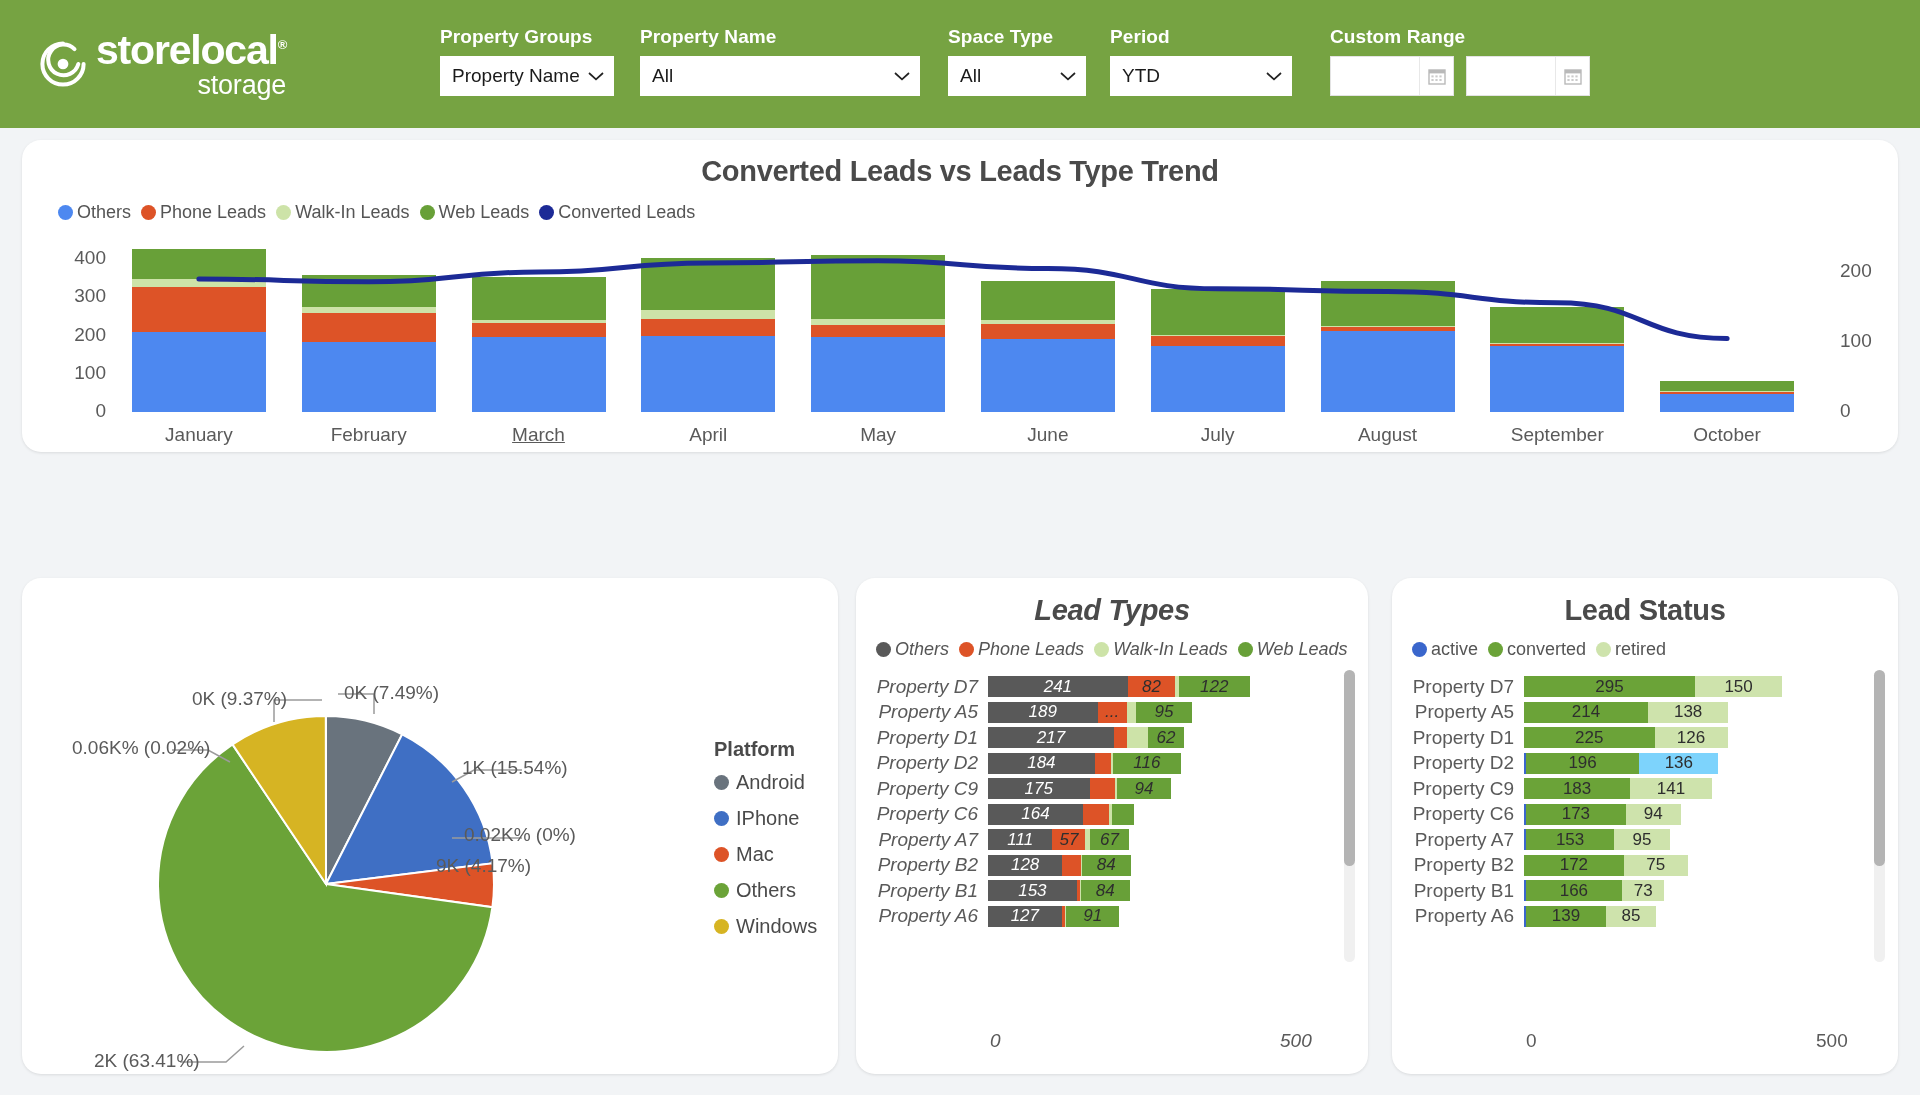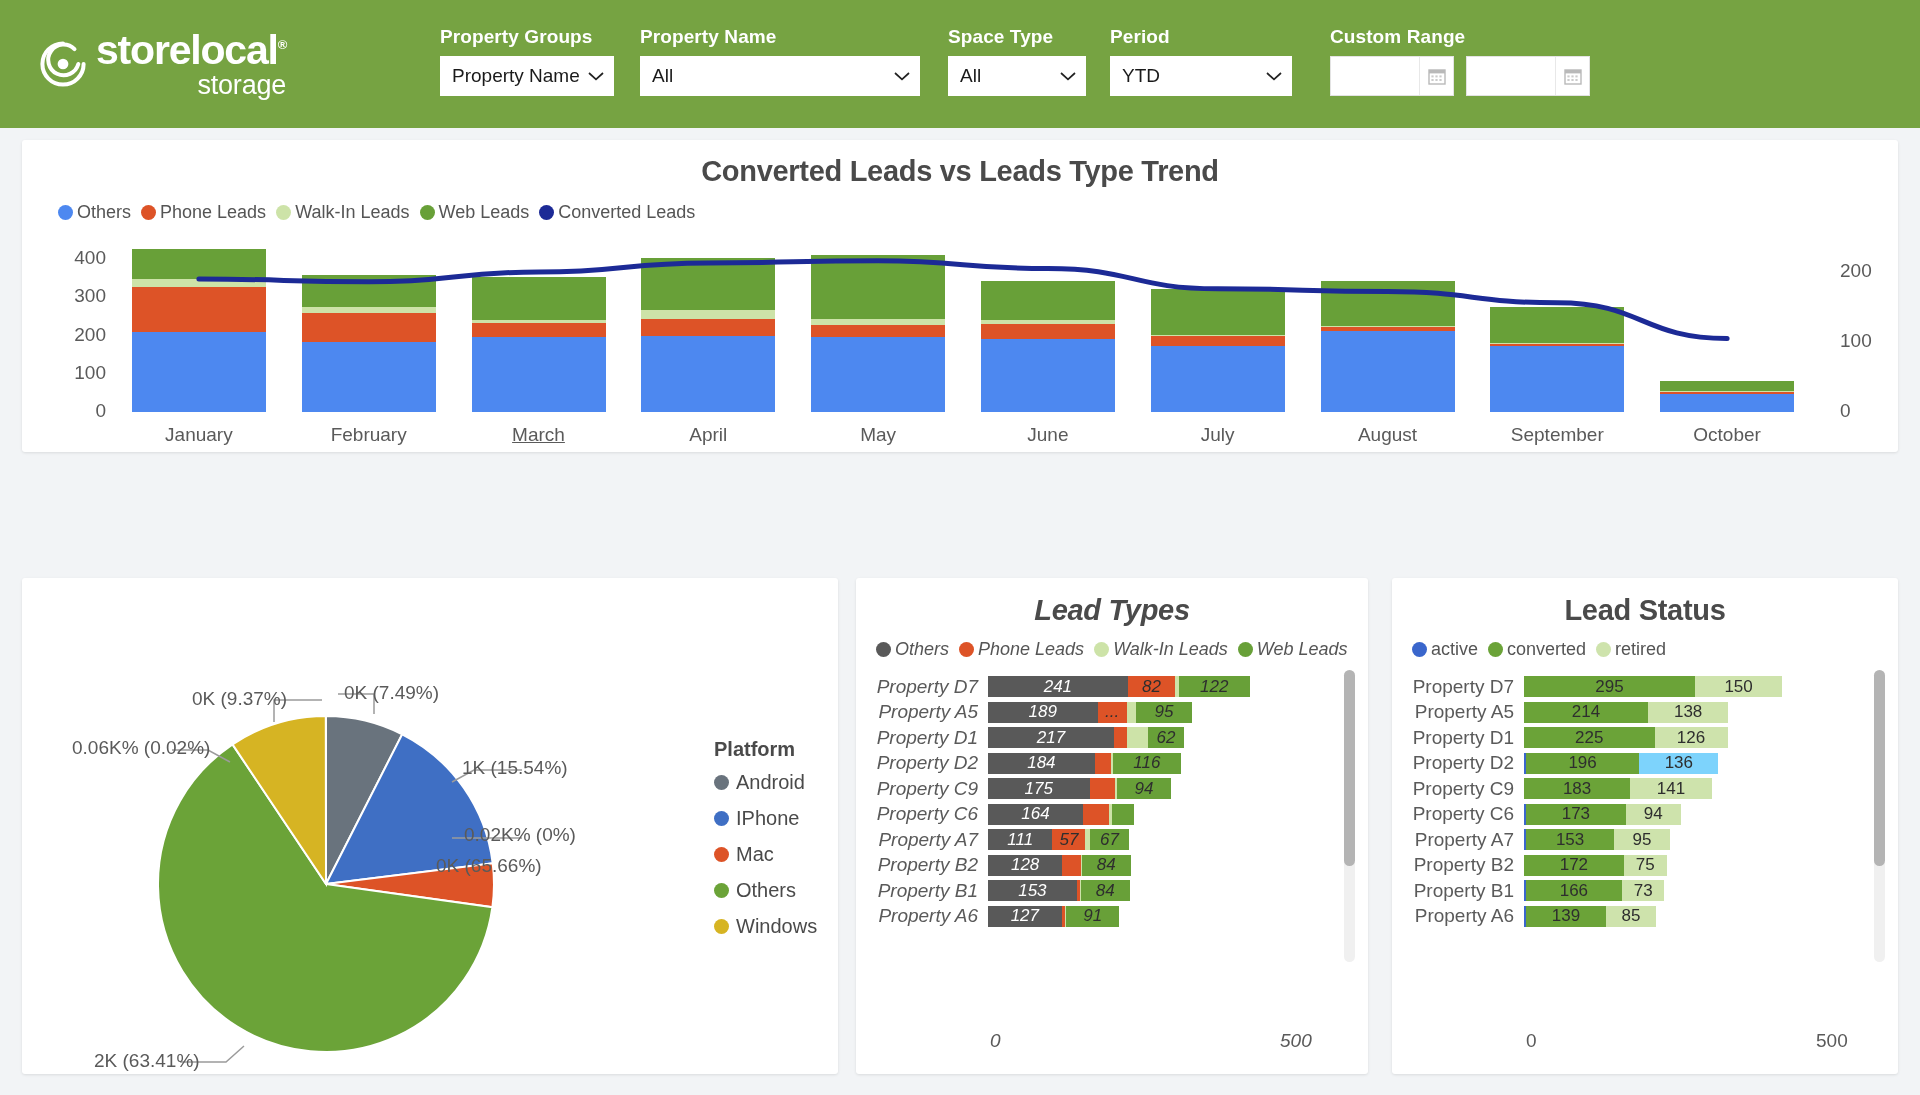--- a/index.html
+++ b/index.html
@@ -40,21 +40,21 @@
     background: #ffffff; height: 40px; width: 124px;
     display: flex; align-items: center; justify-content: flex-end;
     border: 1px solid #e3e3e3; cursor: pointer;
   }
   .cal-cell {
     width: 34px; height: 38px; display: flex; align-items: center; justify-content: center;
     border-left: 1px solid #e8e8e8;
   }
 
   
-  .card { background: #ffffff; border-radius: 3px; box-shadow: 0 1px 3px rgba(0,0,0,0.10); }
+  .card { background: #ffffff; border-radius: 19px; box-shadow: 0 1px 3px rgba(0,0,0,0.10); }
   .card-title {
     text-align: center; font-size: 29px; font-weight: bold; color: #4a4a4a;
     letter-spacing: -0.3px;
   }
   .legend { display: flex; align-items: center; gap: 10px; }
   .legend-item { display: flex; align-items: center; gap: 4px; font-size: 18px; color: #555; }
   .dot { width: 15px; height: 15px; border-radius: 50%; flex: 0 0 15px; }
 
   
   #trend-card {
@@ -334,21 +334,21 @@
         <polyline points="352,72 352,52 316,52" fill="none" stroke="#9b9b9b" stroke-width="1.5"></polyline>
         <polyline points="430,140 452,128 500,128" fill="none" stroke="#9b9b9b" stroke-width="1.5"></polyline>
         <polyline points="430,196 452,196 500,196" fill="none" stroke="#9b9b9b" stroke-width="1.5"></polyline>
         <polyline points="208,120 186,108 150,108" fill="none" stroke="#9b9b9b" stroke-width="1.5"></polyline>
         <polyline points="222,404 204,420 158,420" fill="none" stroke="#9b9b9b" stroke-width="1.5"></polyline>
       </svg>
       <div class="pie-label" style="left: 170px; top: 46px;">0K (9.37%)</div>
       <div class="pie-label" style="left: 322px; top: 40px;">0K (7.49%)</div>
       <div class="pie-label" style="left: 440px; top: 115px;">1K (15.54%)</div>
       <div class="pie-label" style="left: 442px; top: 182px;">0.02K% (0%)</div>
-      <div class="pie-label" style="left: 414px; top: 213px;">0K (65.66%)</div>
+      <div class="pie-label" style="left: 414px; top: 213px;">9K (4.17%)</div>
       <div class="pie-label" style="left: 50px; top: 95px;">0.06K% (0.02%)</div>
       <div class="pie-label" style="left: 72px; top: 408px;">2K (63.41%)</div>
     </div>
   <div class="platform-legend">
     <div class="platform-head">Platform</div>
     <div id="platform-rows">
         <div class="platform-row">
           <span class="dot" style="background: rgb(105, 115, 125);"></span>
           <span>Android</span>
         </div>
@@ -559,21 +559,21 @@
         <div class="hbar">
           <div class="hseg" style="background: rgb(58, 102, 204); width: 1.74px;"></div>
           <div class="hseg" style="background: rgb(107, 163, 56); width: 88.74px;">153</div>
           <div class="hseg" style="background: rgb(206, 227, 172); width: 55.1px;">95</div>
         </div>
       </div>
       <div class="hrow">
         <div class="hrow-label">Property B2</div>
         <div class="hbar">
           <div class="hseg" style="background: rgb(107, 163, 56); width: 99.76px;">172</div>
-          <div class="hseg" style="background: rgb(206, 227, 172); width: 43px;">75</div>
+          <div class="hseg" style="background: rgb(206, 227, 172); width: 64px;">75</div>
         </div>
       </div>
       <div class="hrow">
         <div class="hrow-label">Property B1</div>
         <div class="hbar">
           <div class="hseg" style="background: rgb(58, 102, 204); width: 1.74px;"></div>
           <div class="hseg" style="background: rgb(107, 163, 56); width: 96.28px;">166</div>
           <div class="hseg" style="background: rgb(206, 227, 172); width: 42.34px;">73</div>
         </div>
       </div>

